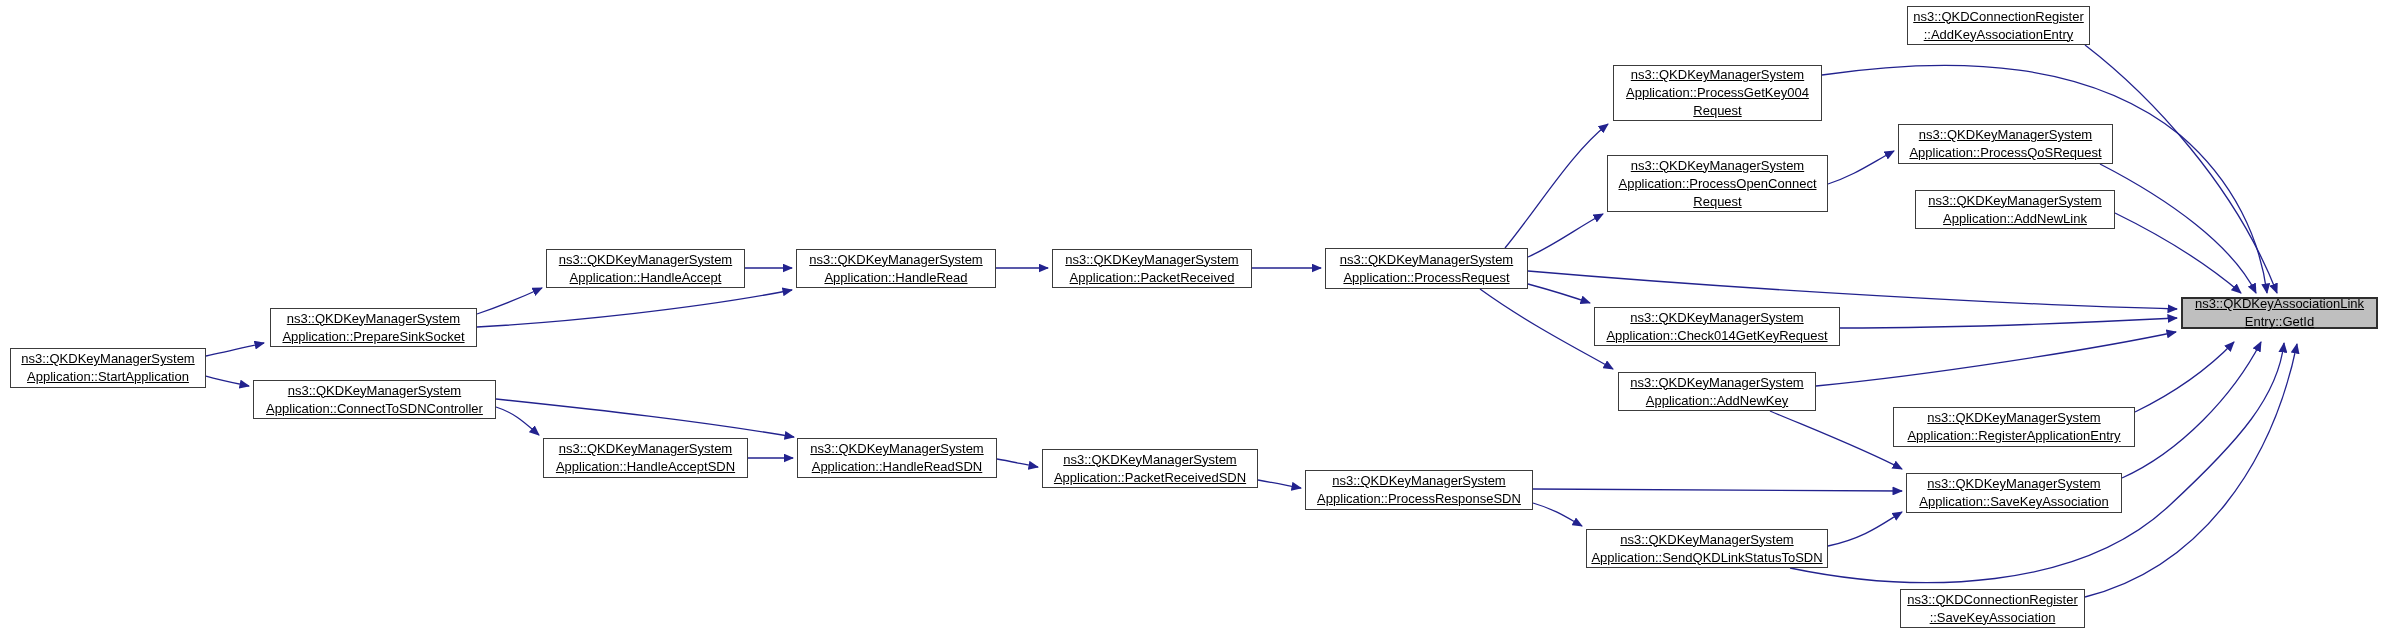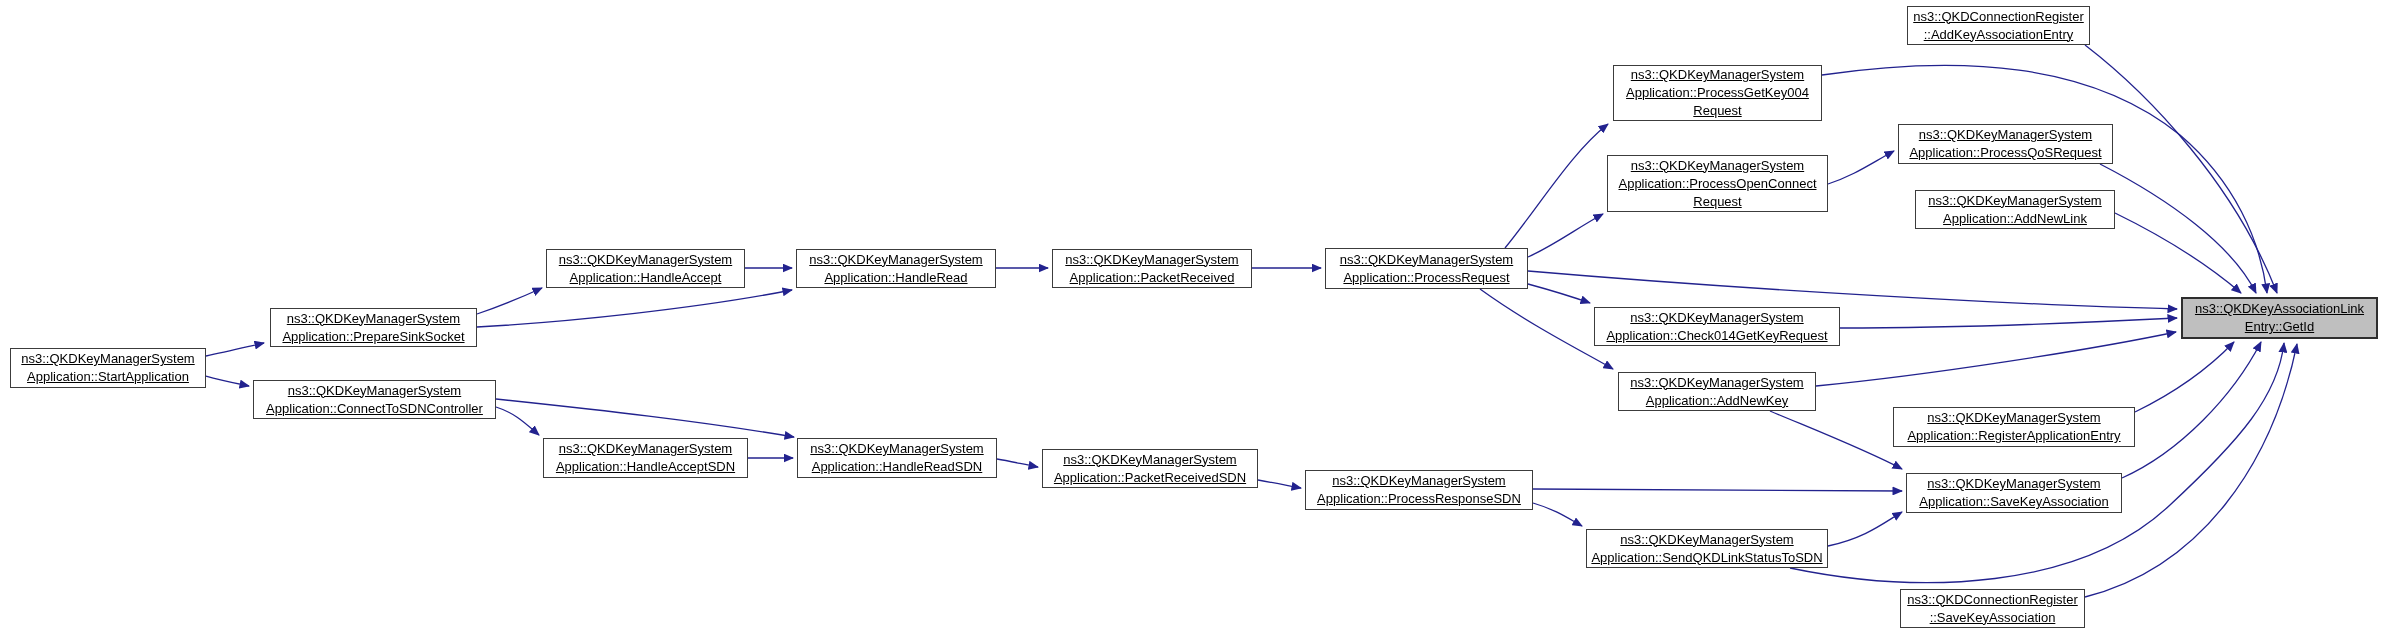--- a/index.html
+++ b/index.html
@@ -116,16 +116,16 @@
       <div class="node" style="left: 1898px; top: 124px; width: 215px; height: 40px;">ns3::QKDKeyManagerSystem
 Application::ProcessQoSRequest</div>
       <div class="node" style="left: 1915px; top: 190px; width: 200px; height: 39px;">ns3::QKDKeyManagerSystem
 Application::AddNewLink</div>
       <div class="node" style="left: 1893px; top: 407px; width: 242px; height: 40px;">ns3::QKDKeyManagerSystem
 Application::RegisterApplicationEntry</div>
       <div class="node" style="left: 1906px; top: 473px; width: 216px; height: 40px;">ns3::QKDKeyManagerSystem
 Application::SaveKeyAssociation</div>
       <div class="node" style="left: 1900px; top: 589px; width: 185px; height: 39px;">ns3::QKDConnectionRegister
 ::SaveKeyAssociation</div>
-      <div class="node highlight" style="left: 2181px; top: 297px; width: 197px; height: 42px;">ns3::QKDKeyAssociationLink
+      <div class="node highlight" style="left: 2181px; top: 297px; width: 197px; height: 32px;">ns3::QKDKeyAssociationLink
 Entry::GetId</div>
     </div>
 </div>
 
 </body></html>

